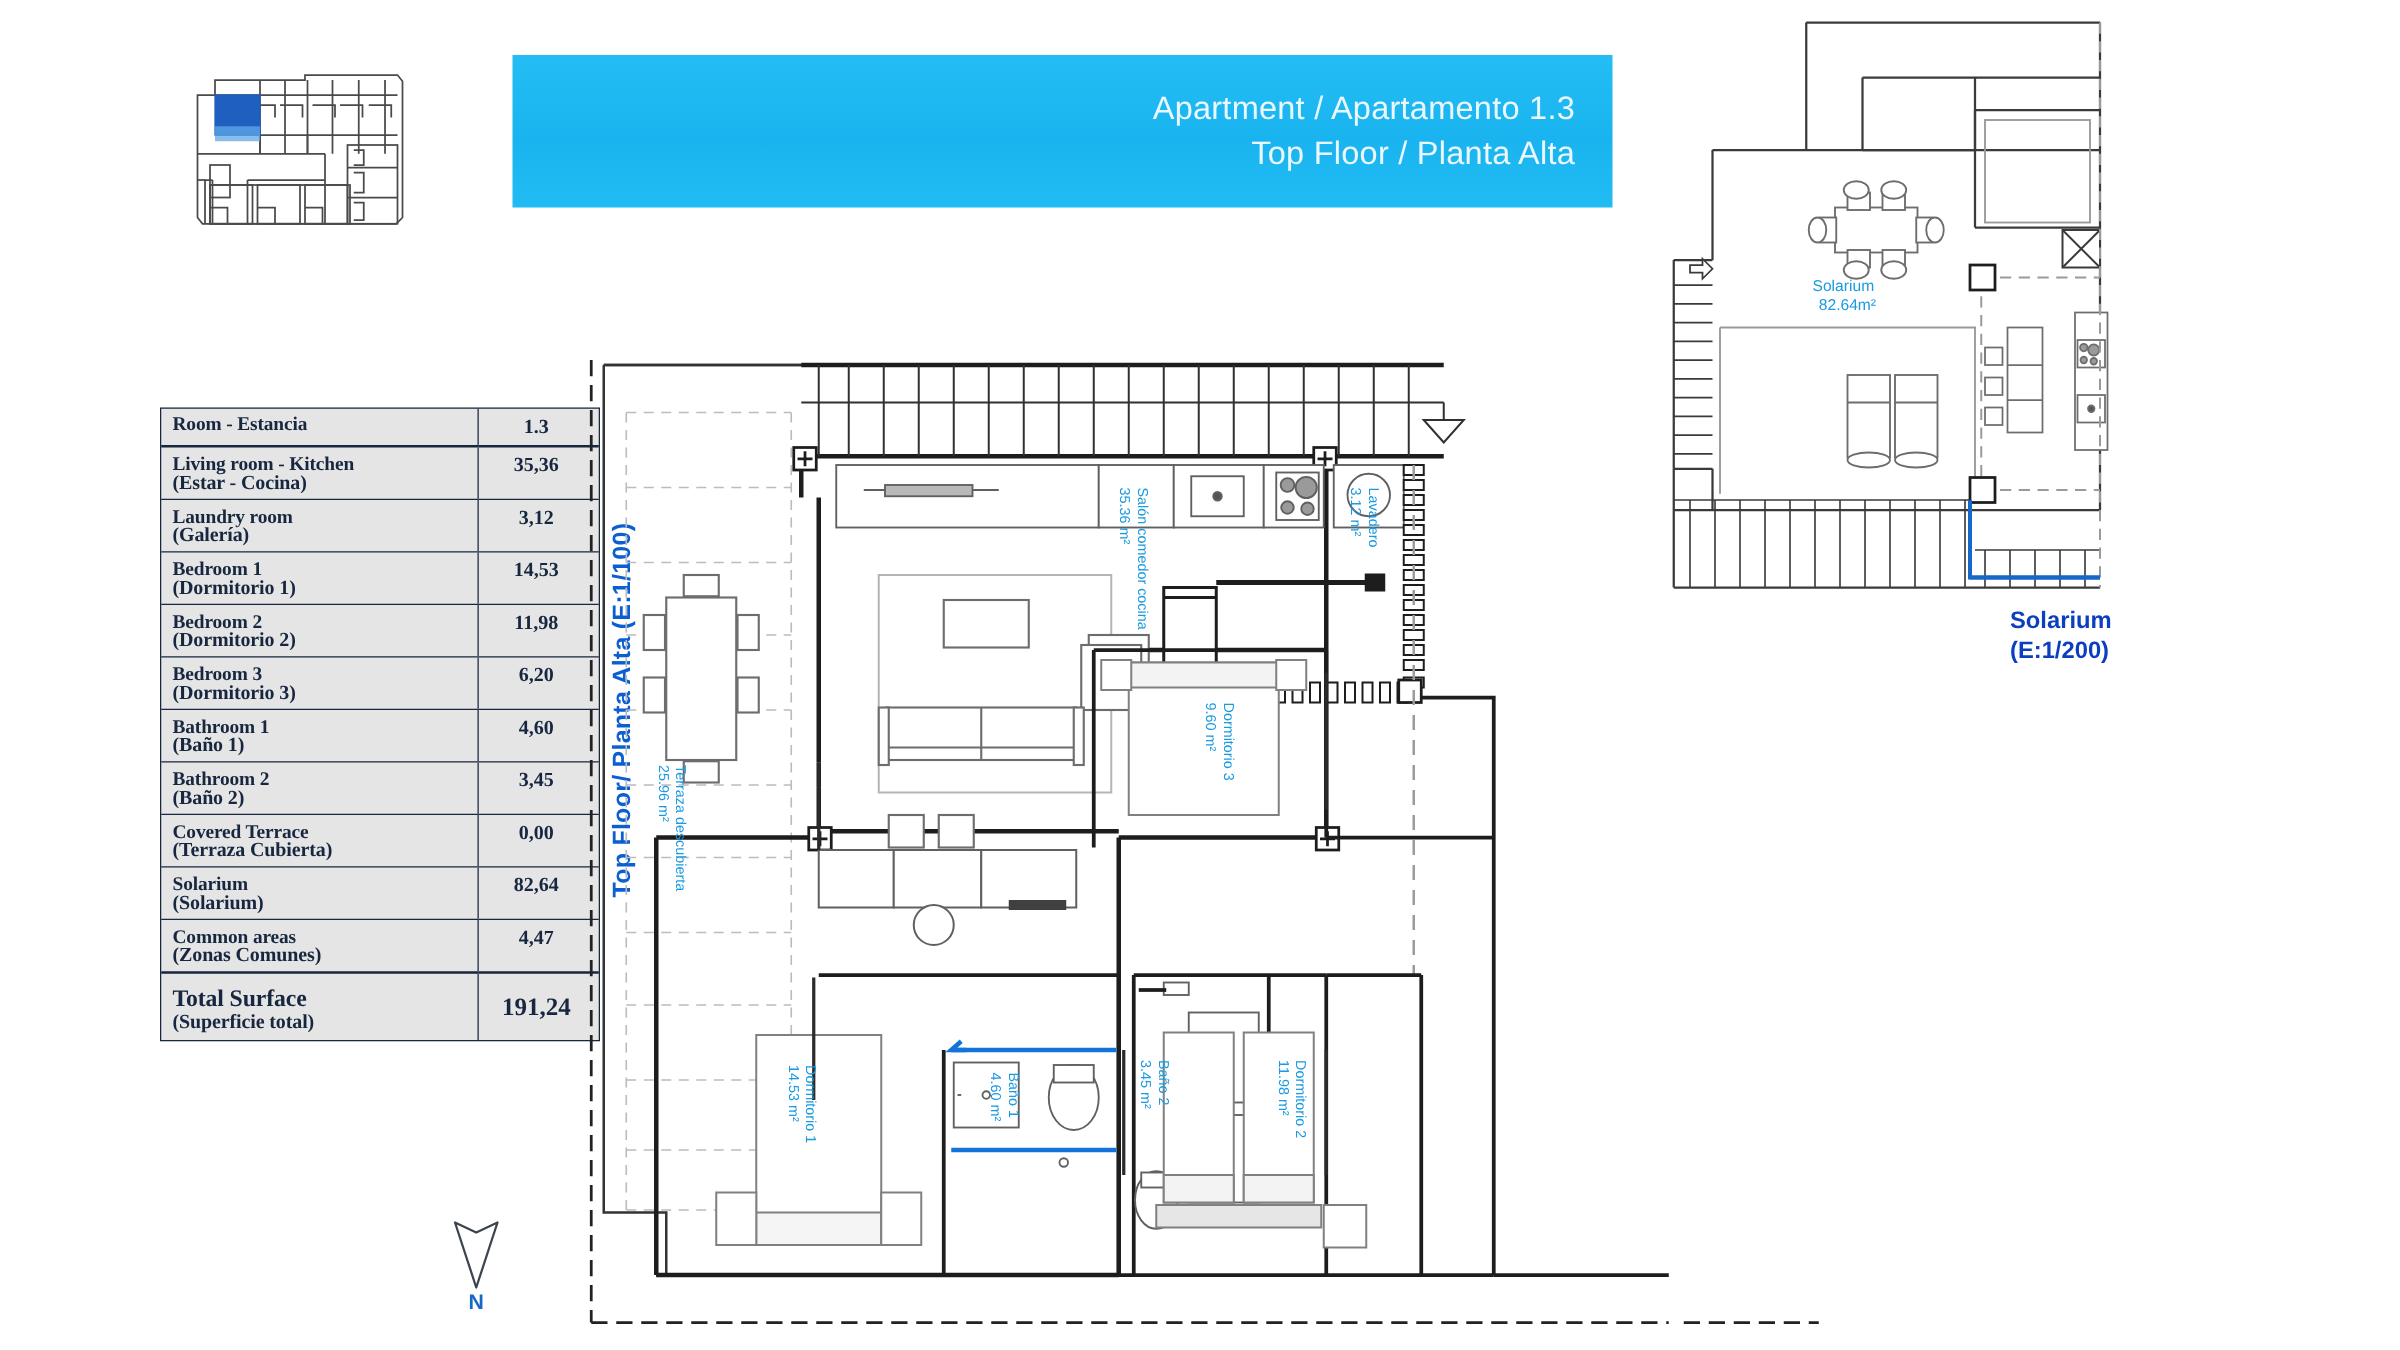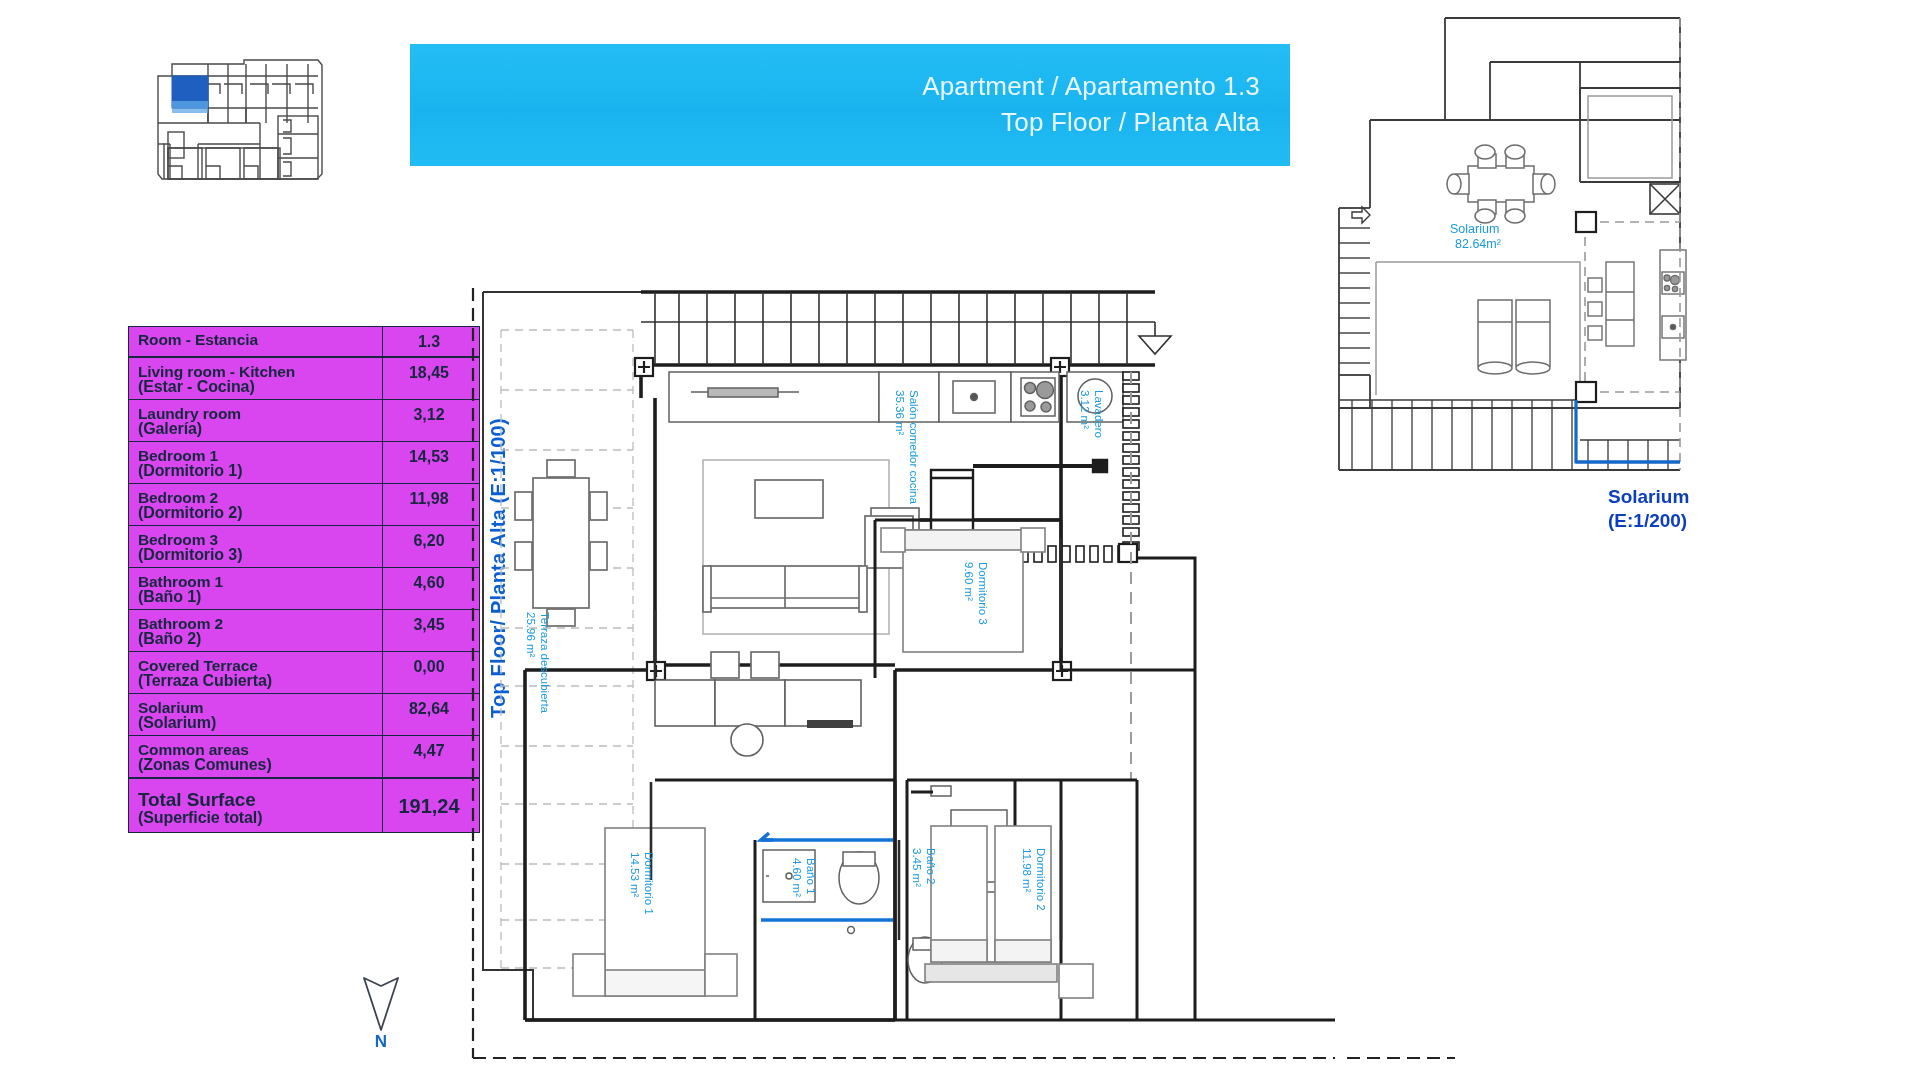--- a/index.html
+++ b/index.html
@@ -13,21 +13,21 @@
   #header-banner .hdr-lines{position:absolute;right:30px;top:24px;text-align:right;}
   #header-banner .hdr-line{color:#eaf7ff;font-size:26px;line-height:36px;
     font-family:"Liberation Sans",sans-serif;font-weight:400;letter-spacing:.2px;}
 
   
   #key-plan{position:absolute;left:150px;top:48px;width:175px;height:134px;}
   #key-plan svg{display:block;}
 
   
   #area-table{position:absolute;left:128px;top:326px;width:350px;
-    border:1.6px solid #17273f;border-collapse:collapse;background:#d946ef;}
+    border:1.6px solid #17273f;border-collapse:collapse;background:#e5e5e5;font-family:Liberation Serif, serif;}
   #area-table table{border-collapse:collapse;width:100%;}
   #area-table td{border-bottom:1.6px solid #17273f;vertical-align:top;padding:0;}
   #area-table .c-name{padding:5px 6px 5px 9px;}
   #area-table .c-val{width:84px;border-left:1.6px solid #17273f;
     text-align:center;padding:6px 8px 5px 4px;font-weight:bold;font-size:16px;
     color:#17273f;}
   #area-table .rn{font-weight:bold;font-size:15.5px;line-height:17px;color:#17273f;
     display:block;letter-spacing:-.1px;}
   #area-table .rs{font-weight:bold;font-size:16px;line-height:14px;color:#17273f;
     display:block;letter-spacing:-.1px;}
@@ -111,21 +111,21 @@
         <td class="c-name">
             <span class="rn">Room - Estancia</span>
           </td>
         <td class="c-val">1.3</td>
       </tr>
     <tr>
           <td class="c-name">
             <span class="rn">Living room - Kitchen</span>
             <span class="rs">(Estar - Cocina)</span>
           </td>
-          <td class="c-val">18,45</td>
+          <td class="c-val">35,36</td>
         </tr>
         <tr>
           <td class="c-name">
             <span class="rn">Laundry room</span>
             <span class="rs">(Galería)</span>
           </td>
           <td class="c-val">3,12</td>
         </tr>
         <tr>
           <td class="c-name">

